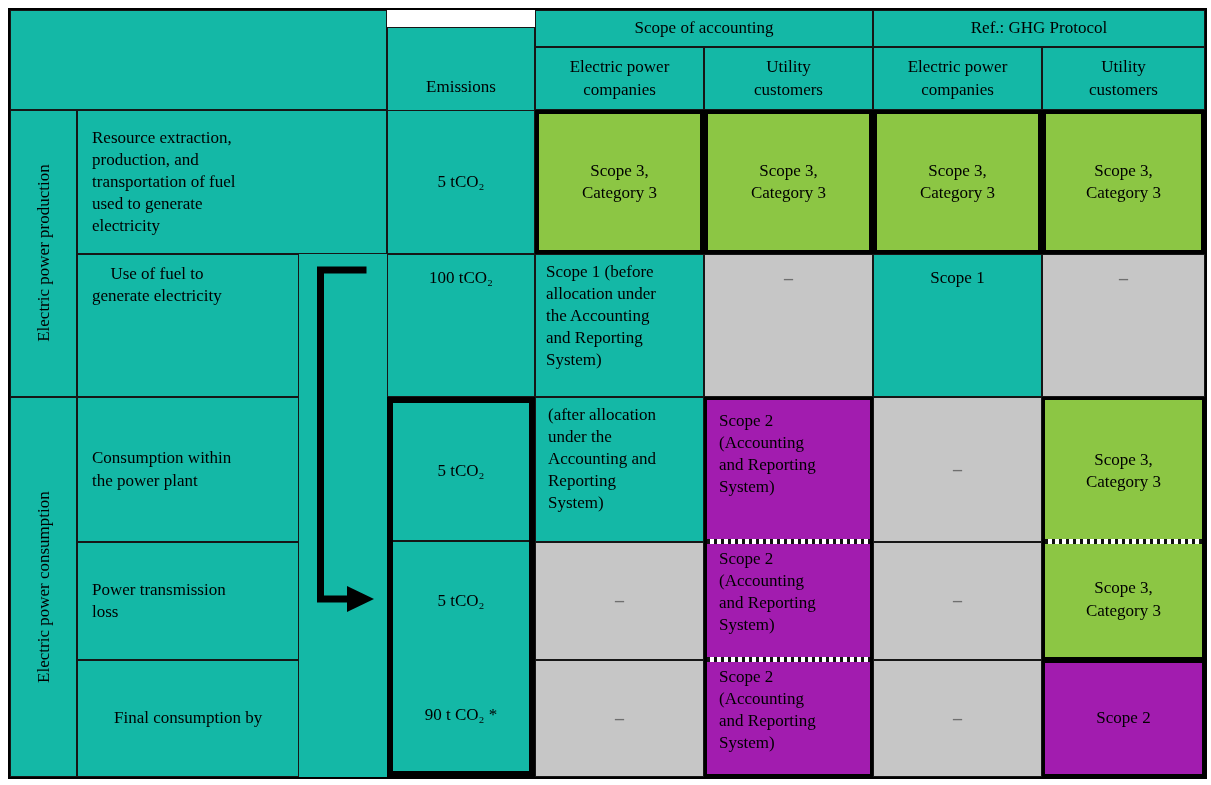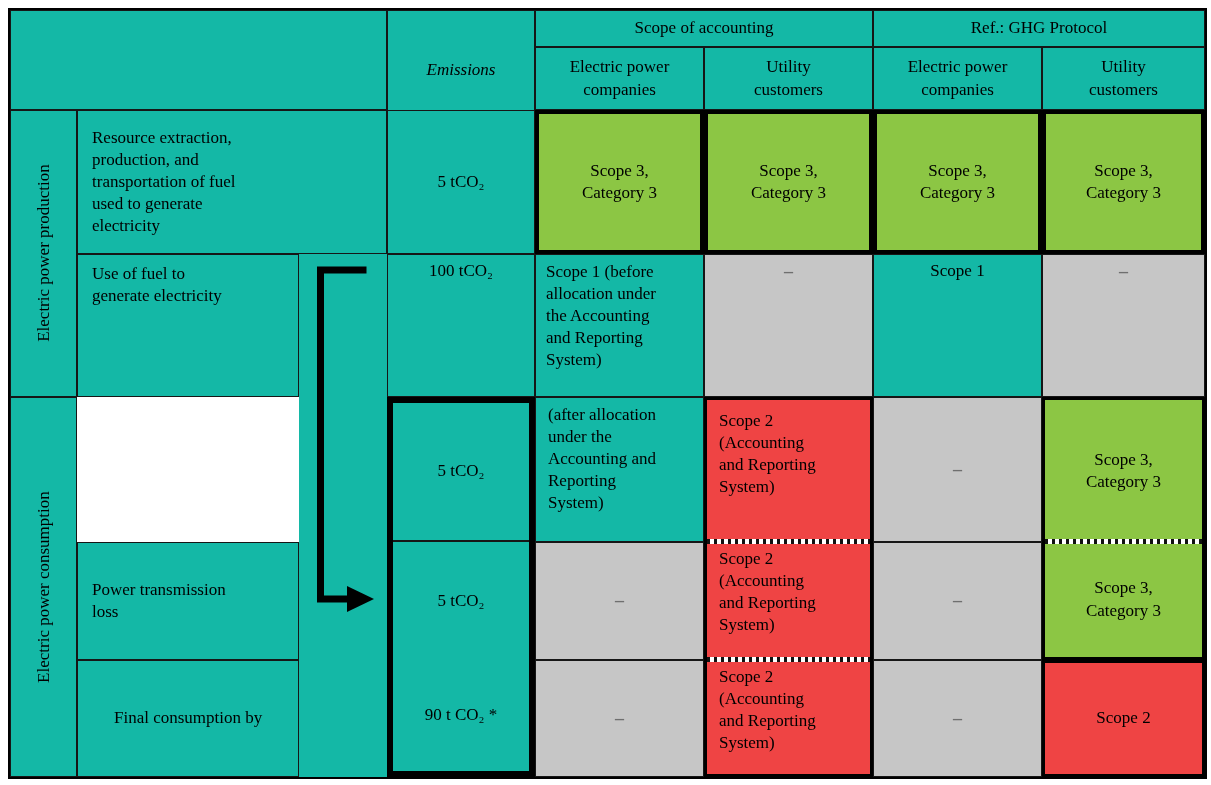--- a/index.html
+++ b/index.html
@@ -3,45 +3,45 @@
 <meta charset="utf-8">
 <style>
   html,body{margin:0;padding:0;background:#ffffff;}
   #stage{position:relative;width:1211px;height:785px;background:#ffffff;overflow:hidden;
          font-family:"Liberation Serif",serif;color:#000;}
   #tbl{position:absolute;left:8px;top:8px;width:1199px;height:771px;
        border:2px solid #000;box-sizing:border-box;background:#fff;}
   .cell{position:absolute;box-sizing:border-box;border:1px solid #161616;background:#14b8a6;
         display:flex;font-size:17px;line-height:1.3;}
   .c{align-items:center;justify-content:center;text-align:center;}
-  .topc{align-items:flex-start;justify-content:center;text-align:center;padding-top:5px;}
+  .topc{align-items:flex-start;justify-content:center;text-align:center;padding-top:12px;}
   .leftmid{align-items:center;justify-content:flex-start;text-align:left;padding-left:14px;}
   .lefttop{align-items:flex-start;justify-content:flex-start;text-align:left;}
   .pre{white-space:pre-line;}
   .green{background:#8CC644;border:4px solid #000;}
   .green3{background:#8CC644;border:3px solid #000;}
-  .orange{background:#ef4444;border:3px solid #000;}
+  .orange{background:#a21caf;border:3px solid #000;}
   .gray{background:#C6C6C6;}
   .dash{color:#6f6f6f;font-weight:bold;font-size:18px;}
   .nob{border:none;}
   .vtext{transform:rotate(-90deg);white-space:nowrap;font-size:17px;}
   .emis-sub{display:flex;align-items:center;justify-content:center;text-align:center;
             box-sizing:border-box;font-size:17px;}
   .dots{position:absolute;height:5px;z-index:6;
         background:repeating-linear-gradient(90deg,#111 0 3px,#fff 3px 7px);}
   svg{display:block;}
 </style>
 </head>
 <body>
 
 <div id="stage">
   <div id="tbl">
 
     <div class="cell" style="left:0;top:0;width:377px;height:100px;"></div>
-    <div class="cell c" style="left:377px;top:0;width:148px;height:120px;font-style:italic;">Emissions</div>
+    <div class="cell c" style="left:377px;top:17px;width:148px;height:120px;">Emissions</div>
     <div class="cell c" style="left:525px;top:0;width:338px;height:37px;">Scope of accounting</div>
     <div class="cell c" style="left:863px;top:0;width:332px;height:37px;">Ref.: GHG Protocol</div>
     <div class="cell c pre" style="left:525px;top:37px;width:169px;height:63px;">Electric power
 companies</div>
     <div class="cell c pre" style="left:694px;top:37px;width:169px;height:63px;">Utility
 customers</div>
     <div class="cell c pre" style="left:863px;top:37px;width:169px;height:63px;">Electric power
 companies</div>
     <div class="cell c pre" style="left:1032px;top:37px;width:163px;height:63px;">Utility
 customers</div>
@@ -51,22 +51,24 @@
     </div>
     <div class="cell c" style="left:0;top:387px;width:67px;height:380px;">
       <span class="vtext">Electric power consumption</span>
     </div>
 
     <div class="cell leftmid pre" style="left:67px;top:100px;width:310px;height:144px;">Resource extraction,
 production, and
 transportation of fuel
 used to generate
 electricity</div>
-    <div class="cell lefttop pre" style="left:67px;top:244px;width:222px;height:143px;padding:8px 0 0 14px;">Use of fuel to
+    <div class="cell lefttop pre" style="left:67px;top:244px;width:222px;height:143px;padding:8px 0 0 14px;text-align:center;">Use of fuel to
 generate electricity</div>
+    <div class="cell leftmid pre" style="left:67px;top:387px;width:222px;height:145px;">Consumption within
+the power plant</div>
     <div class="cell leftmid pre" style="left:67px;top:532px;width:222px;height:118px;">Power transmission
 loss</div>
     <div class="cell leftmid pre" style="left:67px;top:650px;width:222px;height:117px;padding-left:36px;">Final consumption by</div>
 
     <div class="cell nob" style="left:289px;top:244px;width:88px;height:523px;">
       <svg width="88" height="523" viewBox="0 0 88 523">
         <path d="M 64 16 H 21.5 V 345 H 50" stroke="#000" stroke-width="7" fill="none" stroke-linecap="square"></path>
         <polygon points="48,332 48,358 75,345" fill="#000"></polygon>
       </svg>
     </div>

